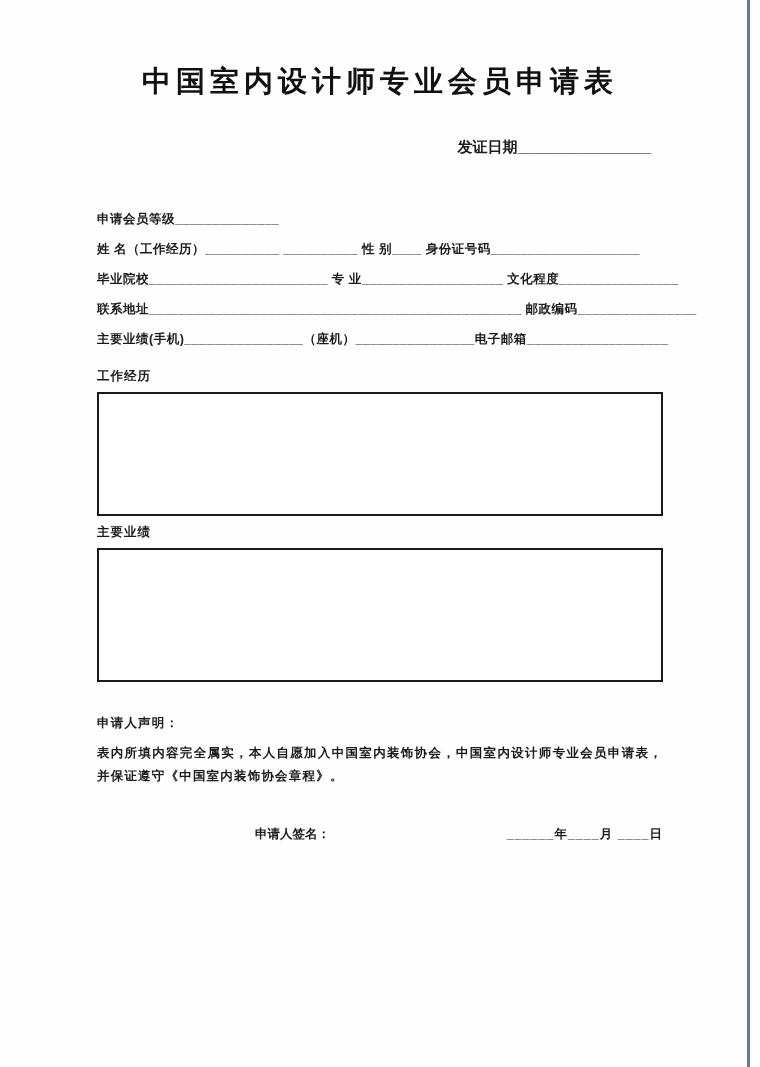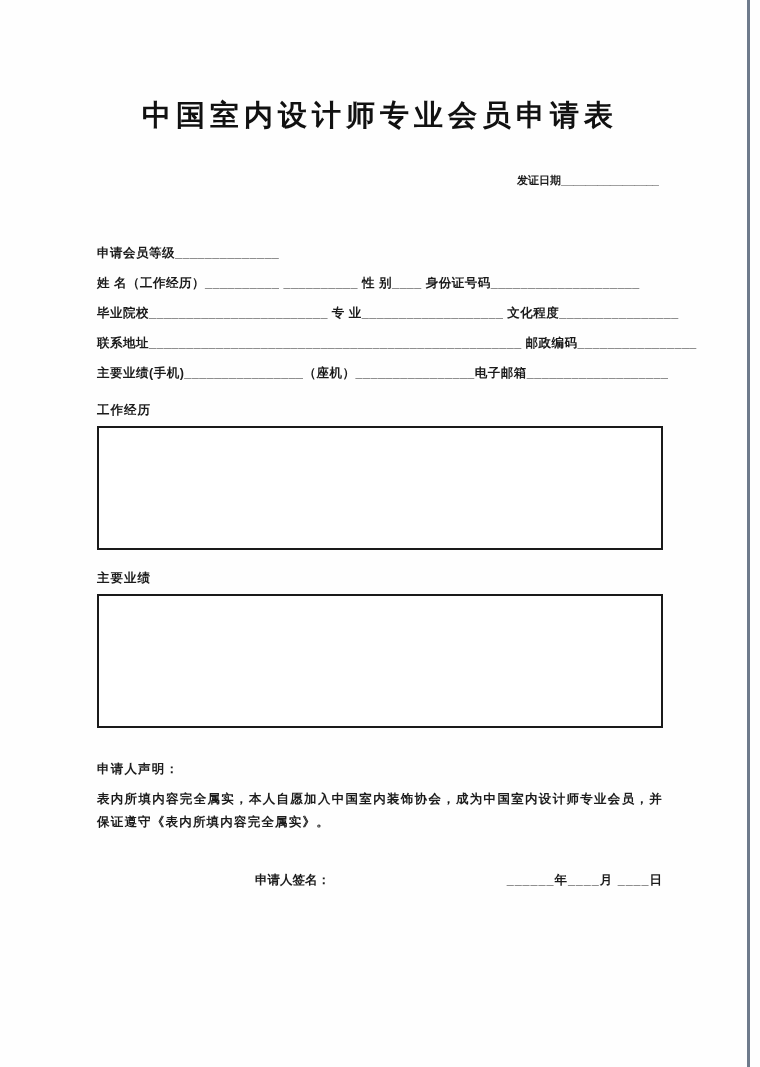--- a/index.html
+++ b/index.html
@@ -25,34 +25,34 @@
     width: 3px;
     background: #6e7b8c;
   }
   .content {
     position: absolute;
     left: 97px;
     top: 0;
     width: 566px;
   }
   .doc-title {
-    margin: 96px 0 0 0;
+    margin: 62px 0 0 0;
     text-align: center;
     font-size: 29px;
     font-weight: bold;
     letter-spacing: 5px;
     color: #111111;
     white-space: nowrap;
   }
   .cert-block {
     margin-top: 32px;
     margin-left: auto;
     width: fit-content;
-    margin-right: 4px;
-    font-size: 11px;
+    margin-right: 12px;
+    font-size: 15px;
     font-weight: bold;
     line-height: 25px;
     white-space: nowrap;
   }
   .form-lines {
     margin-top: 45px;
     font-size: 12.5px;
     font-weight: bold;
   }
   .form-line {
@@ -68,21 +68,21 @@
   .work-exp-label { margin-top: 14px; }
   .big-box {
     box-sizing: border-box;
     width: 566px;
     border: 2px solid #1a1a1a;
     background: #ffffff;
     margin-top: 7px;
   }
   .box-work { height: 124px; }
   .box-achv { height: 134px; }
-  .achv-label { margin-top: 20px; }
+  .achv-label { margin-top: 8px; }
   .declaration {
     margin-top: 30px;
     font-size: 12.5px;
     font-weight: bold;
     line-height: 23px;
     letter-spacing: 1.2px;
   }
   .decl-heading { margin: 0 0 7px 0; }
   .decl-body { margin: 0; text-align: justify; }
   .signature-row {
@@ -120,21 +120,21 @@
     </div>
 
     <div class="section-label work-exp-label">工作经历</div>
     <div class="big-box box-work"></div>
 
     <div class="section-label achv-label">主要业绩</div>
     <div class="big-box box-achv"></div>
 
     <div class="declaration">
       <p class="decl-heading">申请人声明：</p>
-      <p class="decl-body">表内所填内容完全属实，本人自愿加入中国室内装饰协会，成为中国室内设计师专业会员，并保证遵守《表内所填内容完全属实》。</p>
+      <p class="decl-body">表内所填内容完全属实，本人自愿加入中国室内装饰协会，中国室内设计师专业会员申请表，并保证遵守《中国室内装饰协会章程》。</p>
     </div>
 
     <div class="signature-row">
       <span class="signature-label">申请人签名：</span>
       <span class="date-line">______年____月 ____日</span>
     </div>
 
   </div>
 </div>
 

